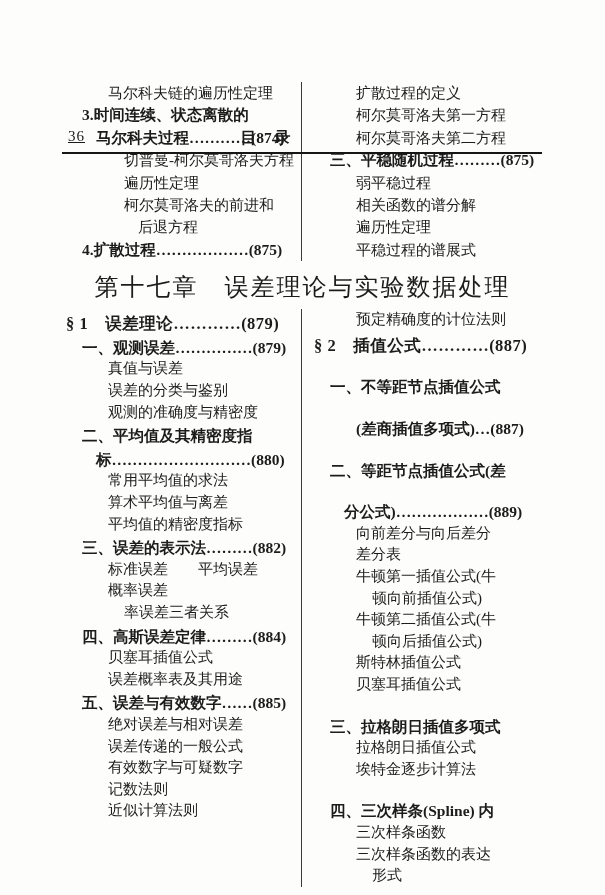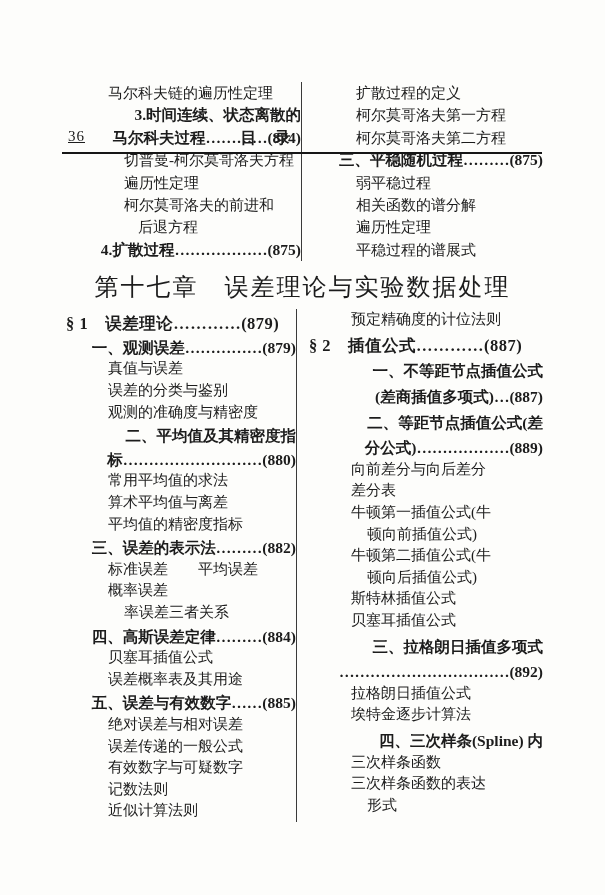--- a/index.html
+++ b/index.html
@@ -26,25 +26,25 @@
   .cols.top  { margin-top:82px; }
   .cols.main { margin-top:4px; }
   .col { box-sizing:border-box; }
   .col-left  { width:240px; border-right:1.5px solid #3a3a3a; }
   .col-right { flex:1; padding-left:8px; }
 
   .line { white-space:nowrap; font-size:15px; }
   .top  .line { line-height:22.4px; }
   .main .line { line-height:21.6px; }
 
-  .s-num { font-weight:bold; font-size:15.5px;text-align:right; }
+  .s-num { font-weight:bold; font-size:15.5px; }
   .s-sec { font-weight:bold; font-size:16.5px; letter-spacing:0.5px;
            margin-top:4px; margin-bottom:2px; }
   .main .col-left  .s-num { margin-top:2px; }
-  .main .col-right .s-num { margin-top:4px; }
+  .main .col-right .s-num { margin-top:20px; }
 
   .i-0 { padding-left:4px; }
   .i-1 { padding-left:20px; }
   .i-2 { padding-left:34px; }
   .i-3 { padding-left:46px; }
   .i-4 { padding-left:62px; }
   .i-5 { padding-left:76px; }
 
   
   .chapter { margin:10px 40px 6px 40px; text-align:center;
@@ -121,21 +121,20 @@
         <div class="line s-num i-2">分公式)………………(889)</div>
         <div class="line s-plain i-3">向前差分与向后差分</div>
         <div class="line s-plain i-3">差分表</div>
         <div class="line s-plain i-3">牛顿第一插值公式(牛</div>
         <div class="line s-plain i-4">顿向前插值公式)</div>
         <div class="line s-plain i-3">牛顿第二插值公式(牛</div>
         <div class="line s-plain i-4">顿向后插值公式)</div>
         <div class="line s-plain i-3">斯特林插值公式</div>
         <div class="line s-plain i-3">贝塞耳插值公式</div>
         <div class="line s-num i-1">三、拉格朗日插值多项式</div>
-        <div class="line s-num i-2">……………………………(892)</div>
         <div class="line s-plain i-3">拉格朗日插值公式</div>
         <div class="line s-plain i-3">埃特金逐步计算法</div>
         <div class="line s-num i-1">四、三次样条(Spline) 内</div>
         <div class="line s-plain i-3">三次样条函数</div>
         <div class="line s-plain i-3">三次样条函数的表达</div>
         <div class="line s-plain i-4">形式</div>
       </div>
   </div>
 
 </div>

